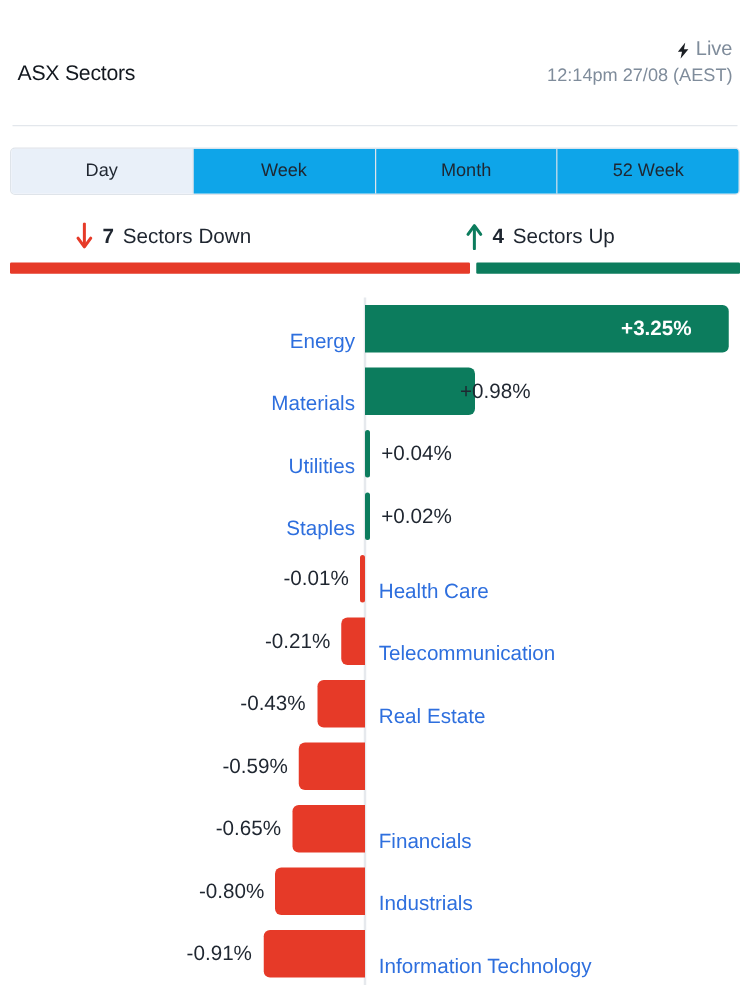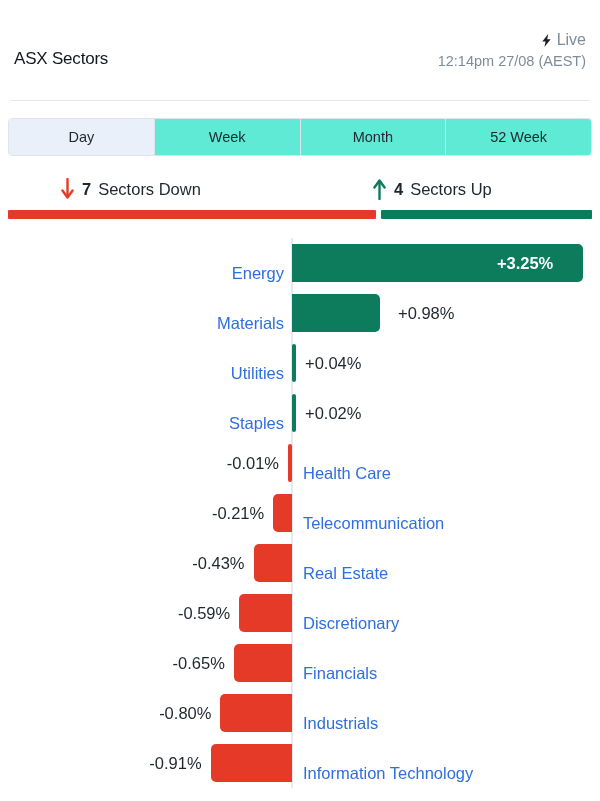--- a/index.html
+++ b/index.html
@@ -90,21 +90,21 @@
   }
   .tab {
     flex: 1 1 0;
     display: flex;
     align-items: center;
     justify-content: center;
     font-size: 14.5px;
     color: #1f2630;
     border-right: 1px solid #dfe4ea;
     box-sizing: border-box;
-    background: #5eead4;
+    background: #0ea5e9;
     cursor: pointer;
     white-space: nowrap;
   }
   .tab:last-child { border-right: none; }
   .tab.active {
     background: #e9f0f9;
     font-weight: normal;
   }
 
   
@@ -263,21 +263,21 @@
 <div class="chart" id="chart">
   <div class="axis-line" id="axisline" style="left: 291px;"></div>
 <div class="row" style="top: 0px;">
       <div class="bar pos" style="background: rgb(12, 124, 93); width: 290.875px; left: 292px;"></div>
       <div class="sector-name left-side" style="color: rgb(46, 111, 222); right: 316px;">Energy</div>
       <div class="value-label inside" style="left: 496.875px;">+3.25%</div>
     </div>
     <div class="row" style="top: 50px;">
       <div class="bar pos" style="background: rgb(12, 124, 93); width: 87.71px; left: 292px;"></div>
       <div class="sector-name left-side" style="color: rgb(46, 111, 222); right: 316px;">Materials</div>
-      <div class="value-label" style="left: 398px;">+0.98%</div>
+      <div class="value-label" style="left: 368px;">+0.98%</div>
     </div>
     <div class="row" style="top: 100px;">
       <div class="bar pos tiny" style="background: rgb(12, 124, 93); width: 4px; left: 292px;"></div>
       <div class="sector-name left-side" style="color: rgb(46, 111, 222); right: 316px;">Utilities</div>
       <div class="value-label" style="left: 305px;">+0.04%</div>
     </div>
     <div class="row" style="top: 150px;">
       <div class="bar pos tiny" style="background: rgb(12, 124, 93); width: 4px; left: 292px;"></div>
       <div class="sector-name left-side" style="color: rgb(46, 111, 222); right: 316px;">Staples</div>
       <div class="value-label" style="left: 305px;">+0.02%</div>
@@ -292,21 +292,20 @@
       <div class="sector-name" style="color: rgb(46, 111, 222); left: 303px;">Telecommunication</div>
       <div class="value-label" style="right: 335.795px;">-0.21%</div>
     </div>
     <div class="row" style="top: 300px;">
       <div class="bar neg" style="background: rgb(230, 58, 40); width: 38.485px; left: 253.515px;"></div>
       <div class="sector-name" style="color: rgb(46, 111, 222); left: 303px;">Real Estate</div>
       <div class="value-label" style="right: 355.485px;">-0.43%</div>
     </div>
     <div class="row" style="top: 350px;">
       <div class="bar neg" style="background: rgb(230, 58, 40); width: 52.805px; left: 239.195px;"></div>
-      <div class="sector-name" style="color: rgb(46, 111, 222); left: 303px;">Discretionary</div>
       <div class="value-label" style="right: 369.805px;">-0.59%</div>
     </div>
     <div class="row" style="top: 400px;">
       <div class="bar neg" style="background: rgb(230, 58, 40); width: 58.175px; left: 233.825px;"></div>
       <div class="sector-name" style="color: rgb(46, 111, 222); left: 303px;">Financials</div>
       <div class="value-label" style="right: 375.175px;">-0.65%</div>
     </div>
     <div class="row" style="top: 450px;">
       <div class="bar neg" style="background: rgb(230, 58, 40); width: 71.6px; left: 220.4px;"></div>
       <div class="sector-name" style="color: rgb(46, 111, 222); left: 303px;">Industrials</div>

